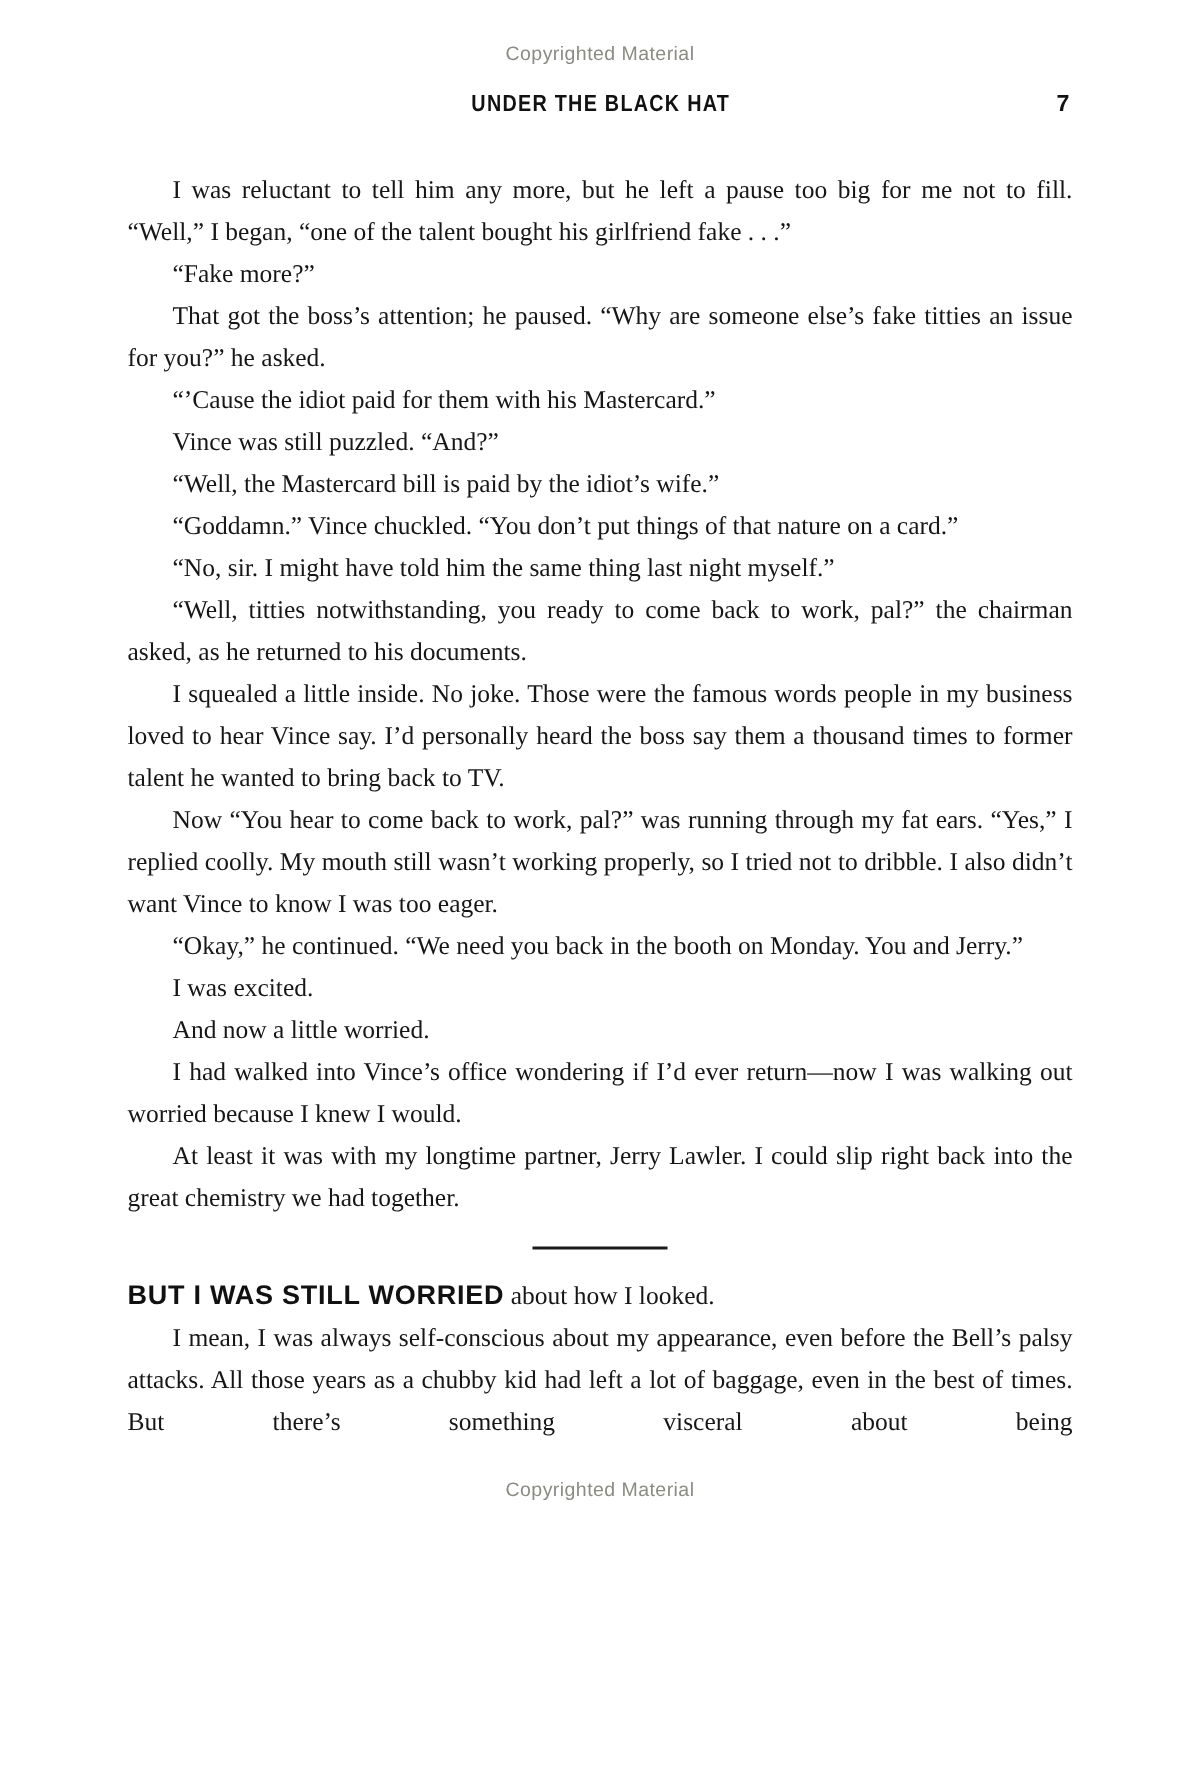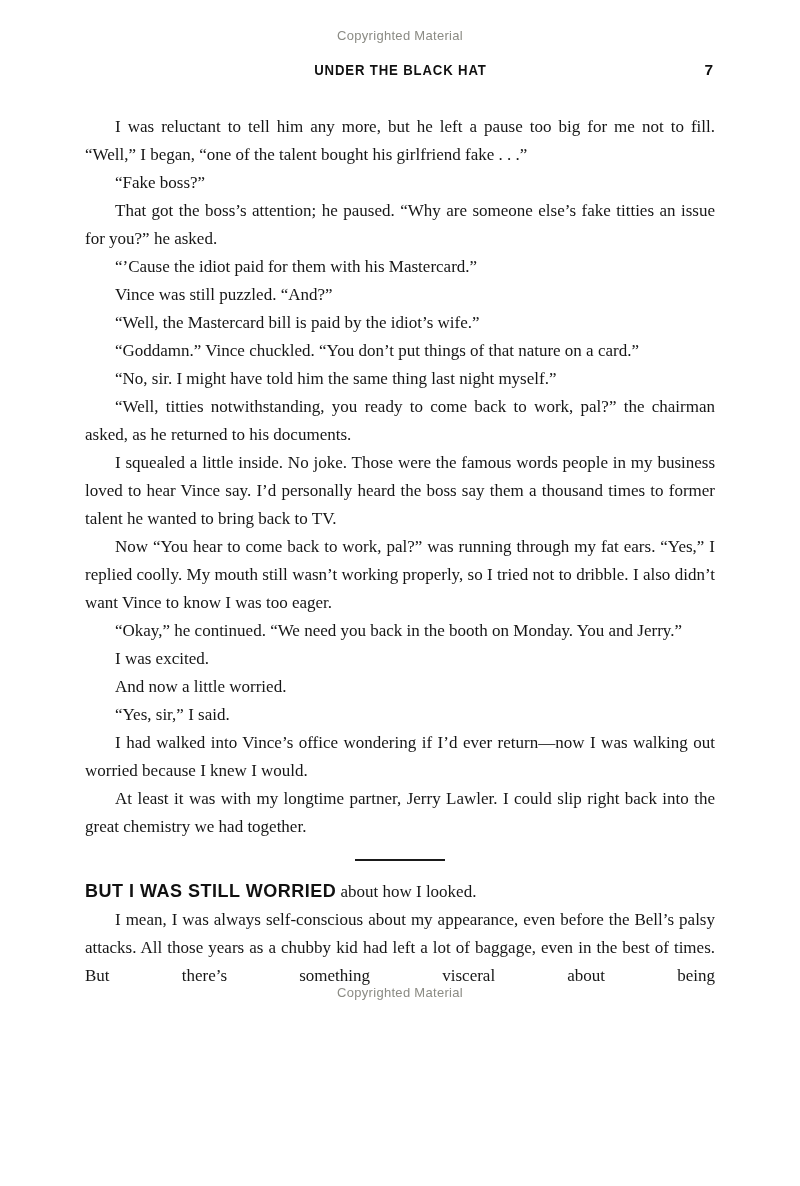--- a/index.html
+++ b/index.html
@@ -99,34 +99,33 @@
 
   <div class="copyright top">Copyrighted Material</div>
 
   <div class="running-header">
     <span class="header-title">UNDER THE BLACK HAT</span>
     <span class="page-number">7</span>
   </div>
 
   <div class="body-text">
     <p>I was reluctant to tell him any more, but he left a pause too big for me not to fill. “Well,” I began, “one of the talent bought his girlfriend fake . . .”</p>
-    <p>“Fake boss?”</p>
+    <p>“Fake more?”</p>
     <p>That got the boss’s attention; he paused. “Why are someone else’s fake titties an issue for you?” he asked.</p>
     <p>“’Cause the idiot paid for them with his Mastercard.”</p>
     <p>Vince was still puzzled. “And?”</p>
     <p>“Well, the Mastercard bill is paid by the idiot’s wife.”</p>
     <p>“Goddamn.” Vince chuckled. “You don’t put things of that nature on a card.”</p>
     <p>“No, sir. I might have told him the same thing last night myself.”</p>
     <p>“Well, titties notwithstanding, you ready to come back to work, pal?” the chairman asked, as he returned to his documents.</p>
     <p>I squealed a little inside. No joke. Those were the famous words people in my business loved to hear Vince say. I’d personally heard the boss say them a thousand times to former talent he wanted to bring back to TV.</p>
     <p>Now “You hear to come back to work, pal?” was running through my fat ears. “Yes,” I replied coolly. My mouth still wasn’t working properly, so I tried not to dribble. I also didn’t want Vince to know I was too eager.</p>
     <p>“Okay,” he continued. “We need you back in the booth on Monday. You and Jerry.”</p>
     <p>I was excited.</p>
     <p>And now a little worried.</p>
-    <p>“Yes, sir,” I said.</p>
     <p>I had walked into Vince’s office wondering if I’d ever return—now I was walking out worried because I knew I would.</p>
     <p>At least it was with my longtime partner, Jerry Lawler. I could slip right back into the great chemistry we had together.</p>
 
     <hr class="section-break">
 
     <p class="no-indent"><span class="lead-caps">BUT I WAS STILL WORRIED</span><span> about how I looked.</span></p>
 
     <p class="runs-over">I mean, I was always self-conscious about my appearance, even before the Bell’s palsy attacks. All those years as a chubby kid had left a lot of bag­gage, even in the best of times. But there’s something visceral about being</p>
   </div>
 

